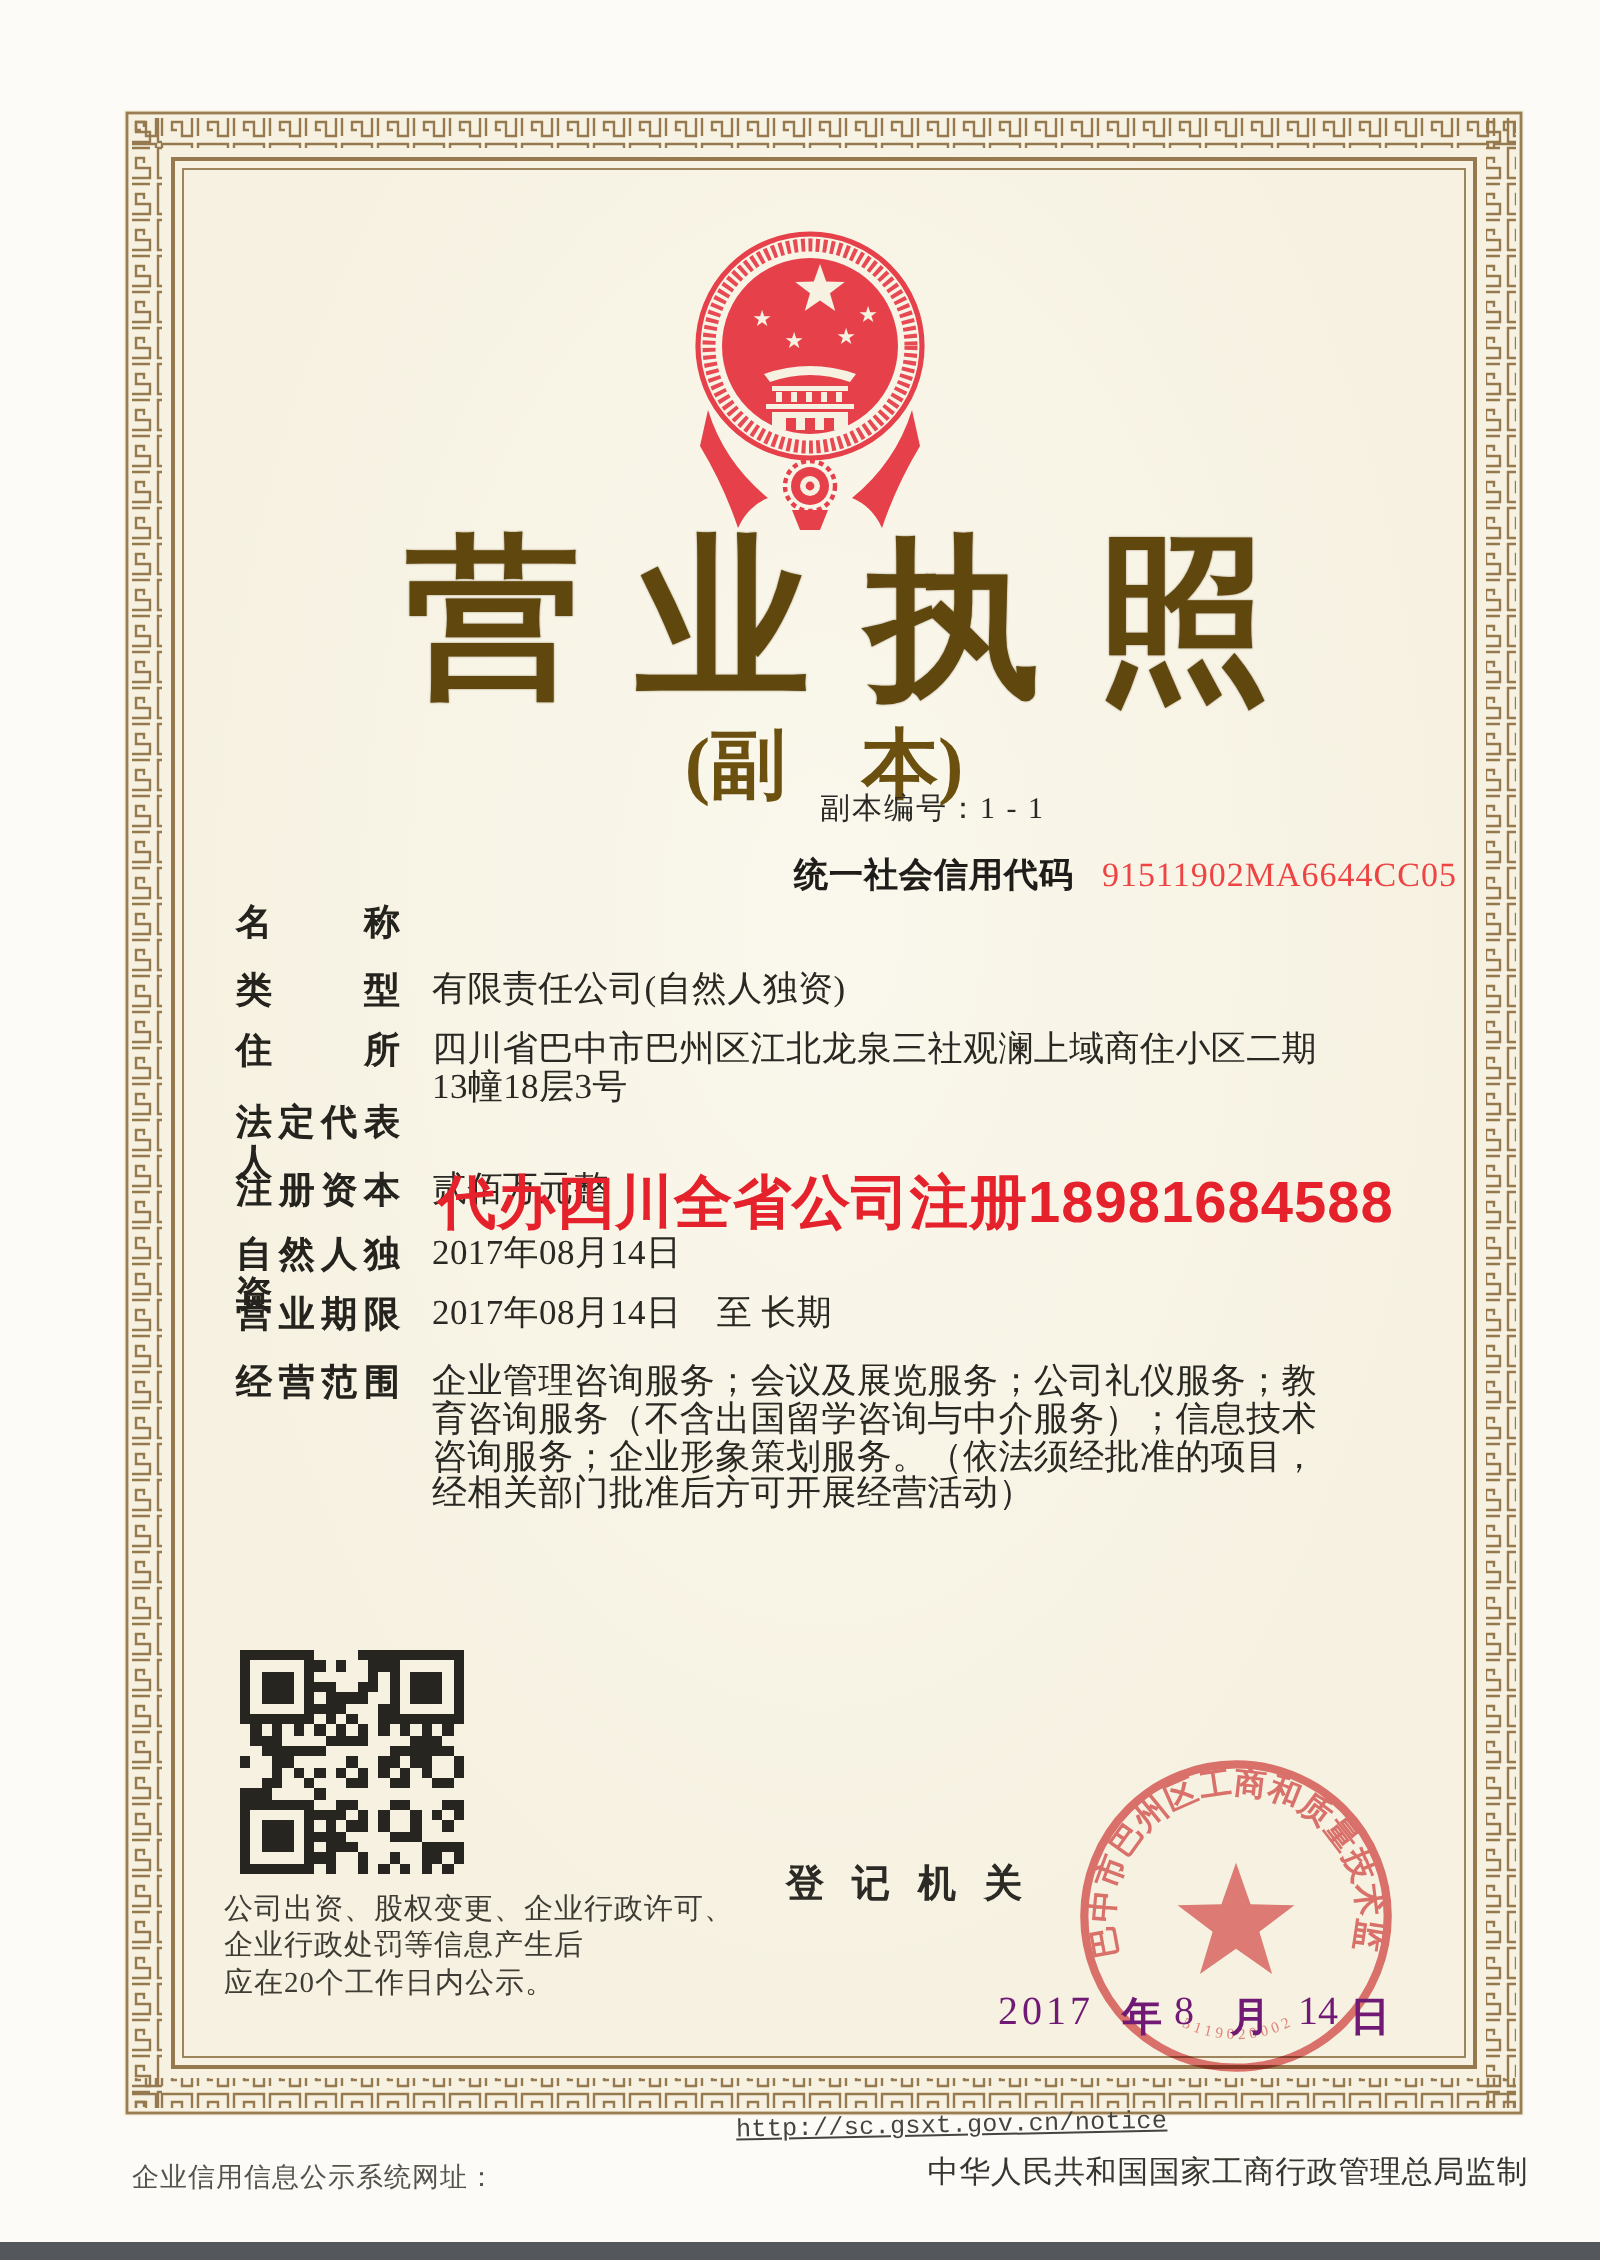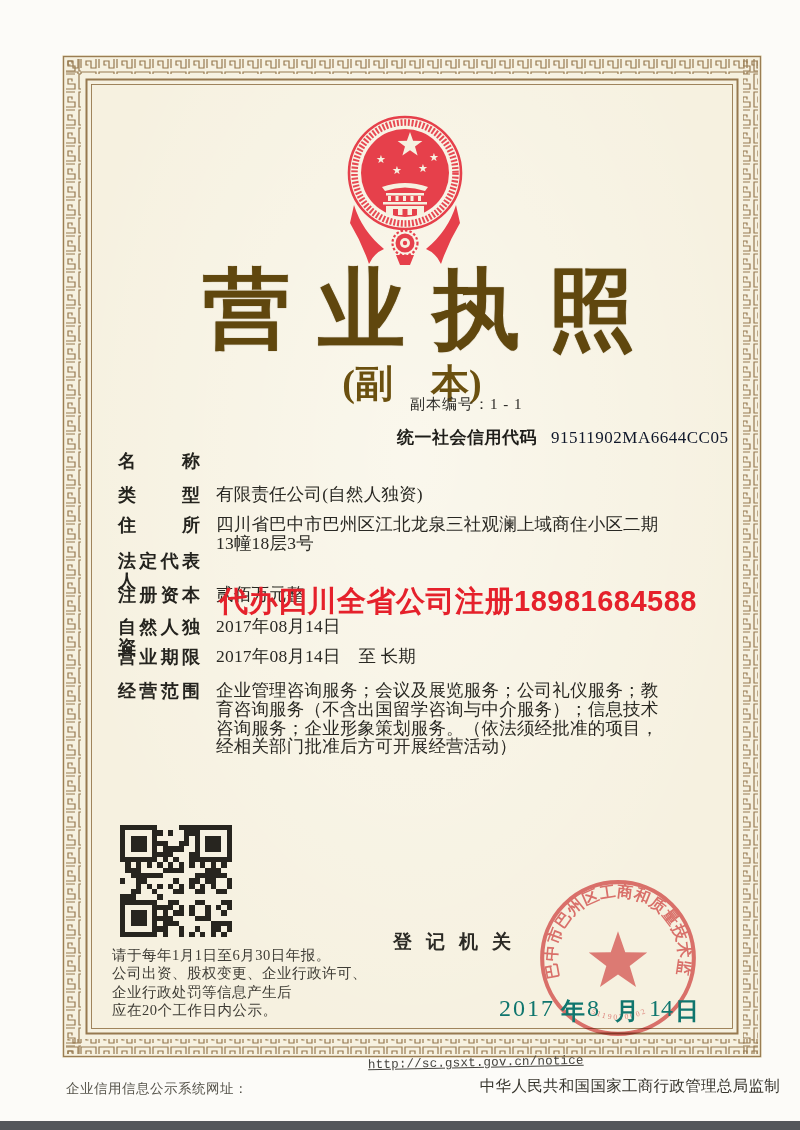--- a/index.html
+++ b/index.html
@@ -28,21 +28,21 @@
   }
   .subtitle{
     position:absolute;left:62px;top:362px;width:700px;text-align:center;
     font-size:38px;font-weight:bold;color:#6b500f;line-height:42px;
   }
   .copyno{
     position:absolute;left:410px;top:395px;font-size:15px;color:#2a2925;letter-spacing:1px;
   }
   .creditline{position:absolute;left:397px;top:426px;font-size:17px;}
   .creditline .lab{font-weight:bold;color:#1e1d19;letter-spacing:.5px;margin-top:13px;}
-  .creditline .code{margin-left:14px;font-family:"Liberation Serif",serif;color:#0f172a;letter-spacing:.5px;}
+  .creditline .code{margin-left:14px;font-family:"Liberation Serif",serif;color:#ef4444;letter-spacing:.5px;}
 
   .fields{position:absolute;left:118px;top:449px;width:582px;}
   .frow{position:absolute;left:0;display:flex;align-items:flex-start;}
   .flabel{
     display:inline-block;width:82px;min-width:82px;
     text-align:justify;text-align-last:justify;
     font-size:18px;font-weight:bold;color:#24231e;line-height:20px;
   }
   .fvalue{
     margin-left:16px;width:448px;font-size:17.5px;color:#292823;line-height:18.8px;
@@ -61,36 +61,36 @@
       display:grid;grid-template-columns:repeat(21,1fr);grid-template-rows:repeat(21,1fr);}
   .qr .on{background:#27251f;}
   .qr .off{background:transparent;}
 
   .qr-note{position:absolute;left:112px;top:946px;font-size:14.5px;color:#3e3c35;line-height:18.4px;letter-spacing:.5px;}
 
   .reg-label{position:absolute;left:393px;top:929px;font-size:19px;color:#2b2a25;letter-spacing:14px;font-weight:bold;white-space:nowrap;}
 
   .seal{position:absolute;left:536px;top:876px;width:164px;height:164px;opacity:.88;mix-blend-mode:multiply;z-index:4;}
 
-  .issue-date{position:absolute;left:499px;top:995px;height:26px;width:210px;z-index:7;font-size:24px;color:#0f766e;}
+  .issue-date{position:absolute;left:499px;top:995px;height:26px;width:210px;z-index:7;font-size:20px;color:#701a75;}
   .issue-date span{position:absolute;top:0;}
   .d-year{left:0;letter-spacing:2px;}
   .d-y{left:62px;font-weight:bold;}
   .d-month{left:88px;}
   .d-m{left:116px;font-weight:bold;}
   .d-day{left:150px;}
   .d-d{left:176px;font-weight:bold;}
 
   .url{
     position:absolute;left:368px;top:1056px;z-index:8;
     font-family:"Liberation Mono",monospace;font-size:12.5px;color:#45443f;
     text-decoration:underline;transform:rotate(-1.2deg);letter-spacing:.2px;
   }
   .site-label{position:absolute;left:66px;top:1080px;font-size:13.5px;color:#55534a;letter-spacing:.5px;}
-  .supervisor{position:absolute;right:20px;top:1076px;font-size:15.5px;color:#38362e;letter-spacing:.3px;}
+  .supervisor{position:absolute;right:36px;top:1076px;font-size:15.5px;color:#38362e;letter-spacing:.3px;}
 </style>
 </head>
 <body>
 
 <div class="paper"></div>
 
 <svg class="frame" viewBox="0 0 700 1003" xmlns="http://www.w3.org/2000/svg">
   <defs>
     <pattern id="gkH" width="18" height="15" patternUnits="userSpaceOnUse">
       <path d="M1 13 V2 H16 V13 H11 V6 H6 V10 H8.5" fill="none" stroke="#96794f" stroke-width="1.2"></path>
@@ -627,21 +627,20 @@
     <div class="off"></div>
     <div class="on"></div>
     <div class="off"></div>
     <div class="on"></div>
     <div class="off"></div>
     <div class="on"></div>
     <div class="off"></div>
   </div>
 
 <div class="qr-note">
-  <div>请于每年1月1日至6月30日年报。</div>
   <div>公司出资、股权变更、企业行政许可、</div>
   <div>企业行政处罚等信息产生后</div>
   <div>应在20个工作日内公示。</div>
 </div>
 
 <div class="reg-label">登记机关</div>
 
 <svg class="seal" viewBox="0 0 160 160" xmlns="http://www.w3.org/2000/svg">
   <defs>
     <path id="arcTop" d="M 23 99 A 60 60 0 1 1 137 99" fill="none"></path>

